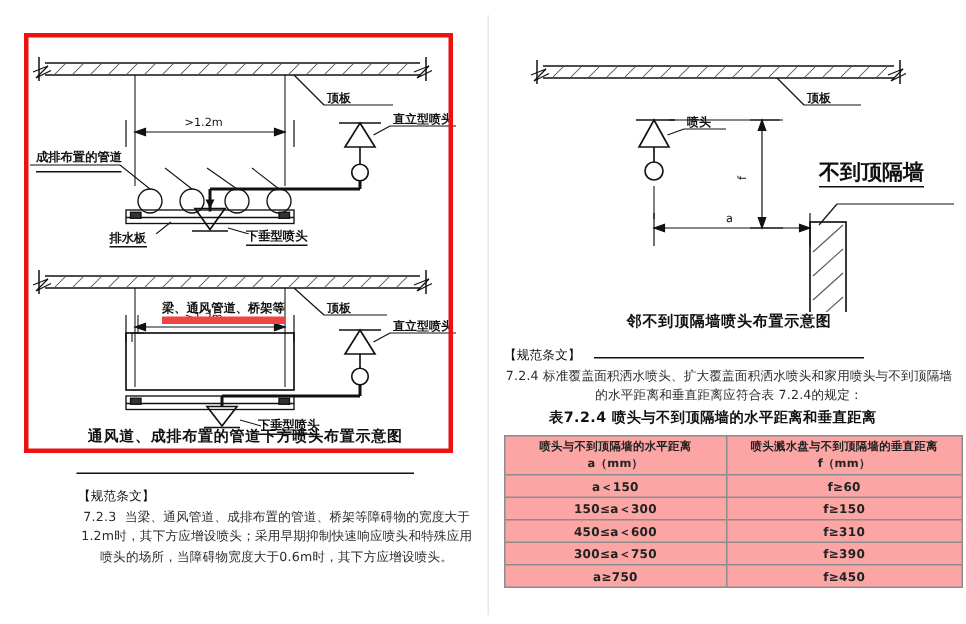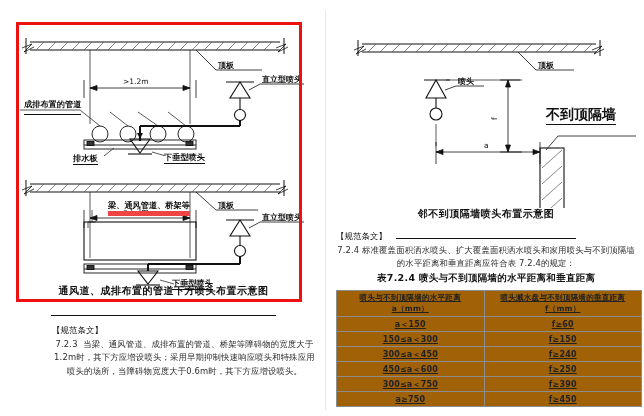--- a/index.html
+++ b/index.html
@@ -79,22 +79,21 @@
     white-space: nowrap;
     letter-spacing: .3px;
   }
 
   
   table.spec {
     position: absolute;
     border-collapse: collapse;
     font-size: 8px;
     color: #222;
-    background: #a16207;
-    text-decoration: underline;
+    background: #fca5a5;
   }
   table.spec th, table.spec td {
     border: 1px solid #8c8c8c;
     text-align: center;
     vertical-align: middle;
     padding: 1px 2px;
     font-weight: bold;
     letter-spacing: .2px;
   }
   table.spec th { font-size: 7.6px; line-height: 10.5px; padding: 2px 3px; }
@@ -467,21 +466,21 @@
     <div style="position:absolute; left:216px; top:106px; font-size:14px; font-weight:bold; color:#111;
                 border-bottom:1px solid #111;">不到顶隔墙</div>
 
     <div class="cap" style="left:66px; top:207px; width:180px;">邻不到顶隔墙喷头布置示意图</div>
 
     <div class="prose" style="left:6px; top:230px; width:300px;">
       <span class="hd">【规范条文】</span>
       <p class="indent"><span>7.2.4</span>&nbsp;<span>标准覆盖面积洒水喷头、扩大覆盖面积洒水喷头和家用喷头与不到顶隔墙的水平距离和垂直距离应符合表 7.2.4的规定：</span></p>
     </div>
 
-    <div class="tbl-title" style="left:36px; top:272px;margin-left:11px;">表7.2.4  喷头与不到顶隔墙的水平距离和垂直距离</div>
+    <div class="tbl-title" style="left:36px; top:272px;">表7.2.4  喷头与不到顶隔墙的水平距离和垂直距离</div>
 
     <table class="spec" style="left:6px; top:290px;">
       <thead>
         <tr>
           <th class="c1">
             <span>喷头与不到顶隔墙的水平距离</span><br>
             <span>a（mm）</span>
           </th>
           <th class="c2">
             <span>喷头溅水盘与不到顶隔墙的垂直距离</span><br>
@@ -492,26 +491,22 @@
       <tbody>
         <tr>
           <td>a＜150</td>
           <td>f≥60</td>
         </tr>
         <tr>
           <td>150≤a＜300</td>
           <td>f≥150</td>
         </tr>
         <tr>
-          <td>300≤a＜450</td>
-          <td>f≥240</td>
-        </tr>
-        <tr>
           <td>450≤a＜600</td>
-          <td>f≥250</td>
+          <td>f≥310</td>
         </tr>
         <tr>
           <td>300≤a＜750</td>
           <td>f≥390</td>
         </tr>
         <tr>
           <td>a≥750</td>
           <td>f≥450</td>
         </tr>
       </tbody>

